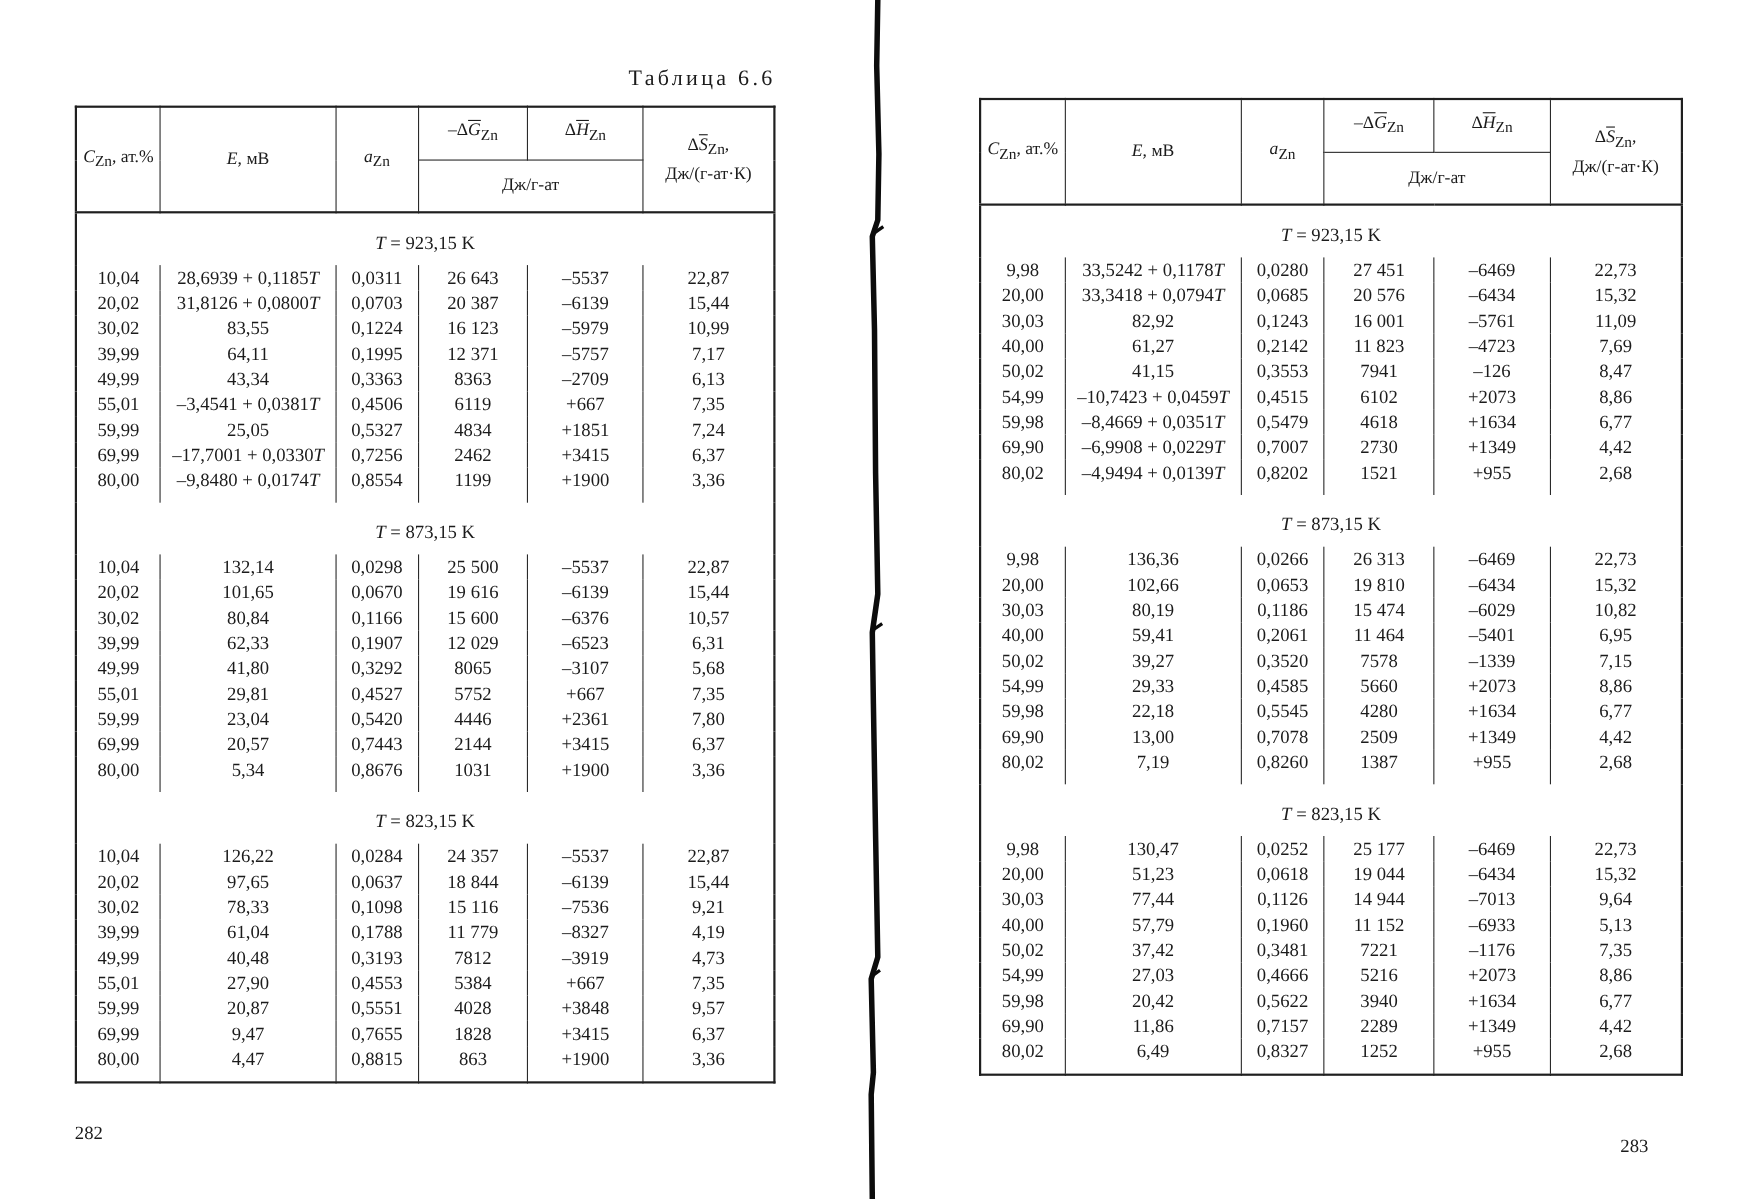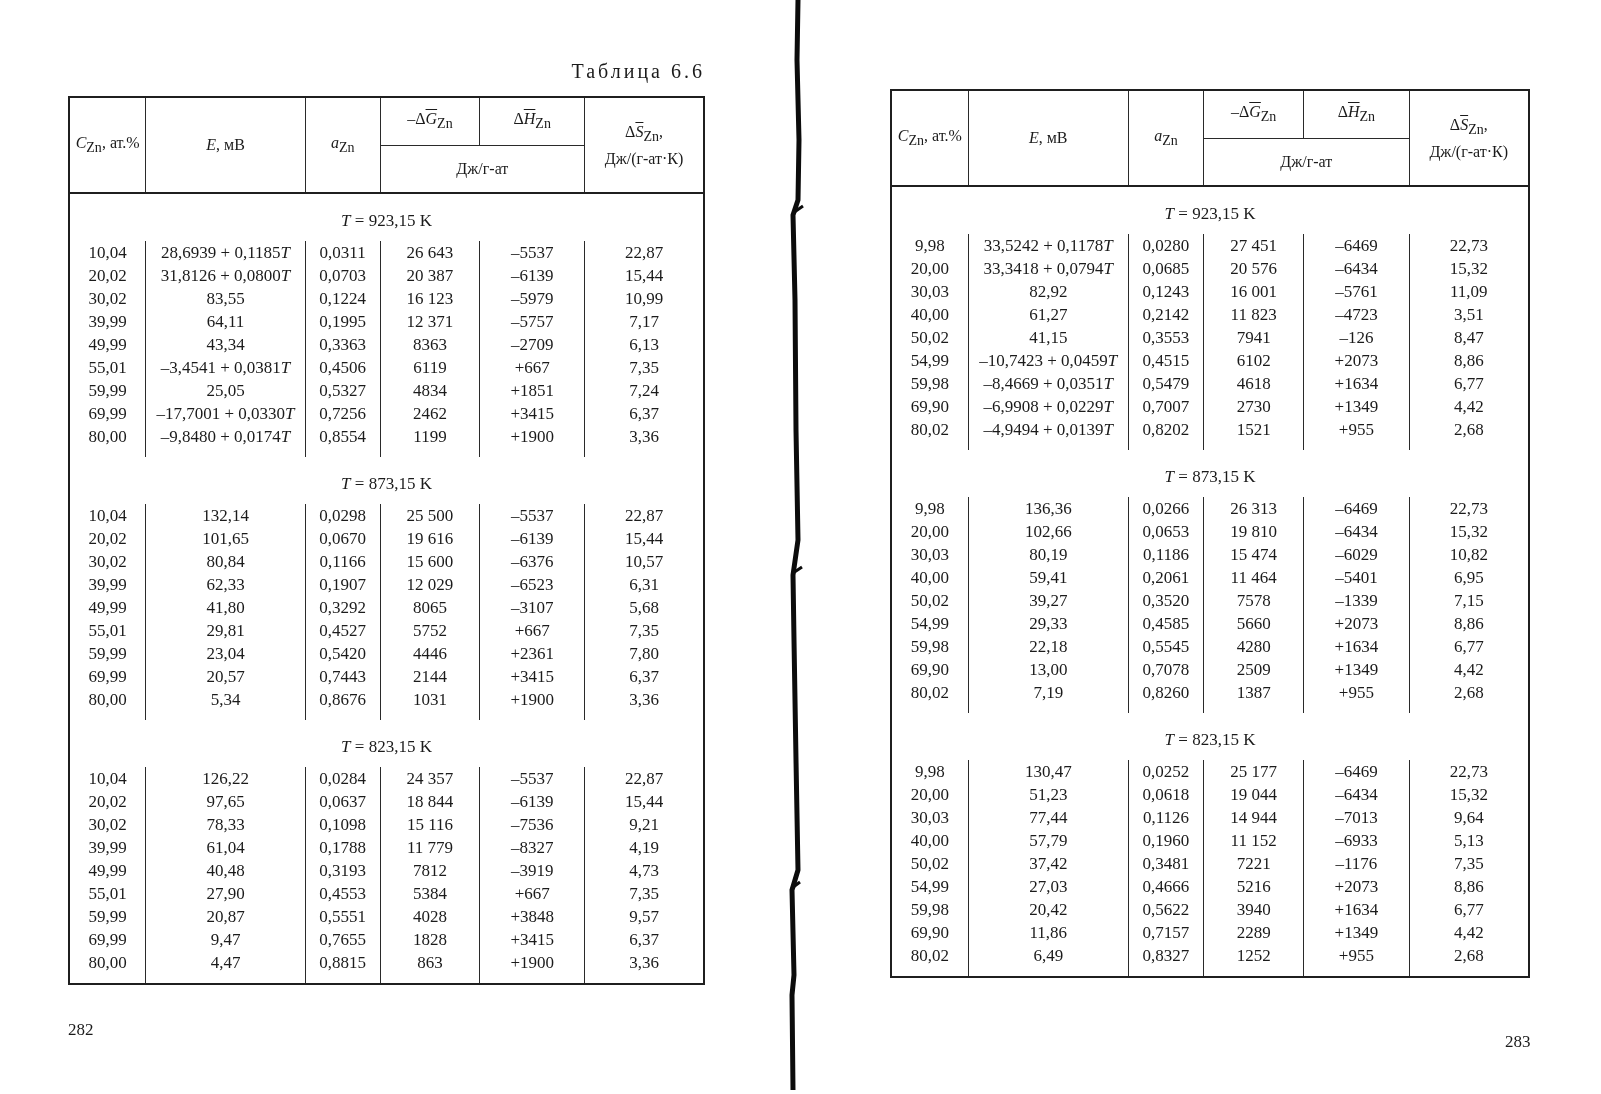--- a/index.html
+++ b/index.html
@@ -30,21 +30,21 @@
     text-align:center; font-size:17px; line-height:23px; padding:0;
     border-left:1px solid #2a2a2a; border-right:1px solid #2a2a2a;
   }
   tr.temp td { border:none; padding:15px 0 9px; font-size:17px; }
   tr.sec-last td { padding-bottom:9px; }
   sub { font-size:14px; }
   .ov { text-decoration:overline; }
   .ds-cell div { line-height:21px; }
   .pagenum { position:absolute; font-size:17px; }
   .pn-l { left:0px;   top:960px; }
-  .pn-r { left:583px; top:956px;margin-left:32px; }
+  .pn-r { left:583px; top:956px; }
 </style>
 </head>
 <body>
 
 <div class="sheet">
 
   <svg class="binding" width="1601" height="1094" viewBox="0 0 1601 1094" aria-hidden="true">
     <path d="M798,0 L797,60 L799,140 L798,200 L793,215 L795,300 L796,430 L798,540 L793,575 L794,640 L796,760 L798,870 L792,890 L794,975 L792,995 L793,1090" fill="none" stroke="#0c0c0c" stroke-width="5" stroke-linejoin="round"></path>
     <path d="M793,213 l10,-7 M793,573 l9,-6 M792,888 l8,-6" fill="none" stroke="#0c0c0c" stroke-width="3"></path>
   </svg>
@@ -363,21 +363,21 @@
               <td>16 001</td>
               <td>–5761</td>
               <td>11,09</td>
             </tr>
             <tr class="drow">
               <td>40,00</td>
               <td>61,27</td>
               <td>0,2142</td>
               <td>11 823</td>
               <td>–4723</td>
-              <td>3,51</td>
+              <td>7,69</td>
             </tr>
             <tr class="drow">
               <td>50,02</td>
               <td>41,15</td>
               <td>0,3553</td>
               <td>7941</td>
               <td>–126</td>
               <td>8,47</td>
             </tr>
             <tr class="drow">

